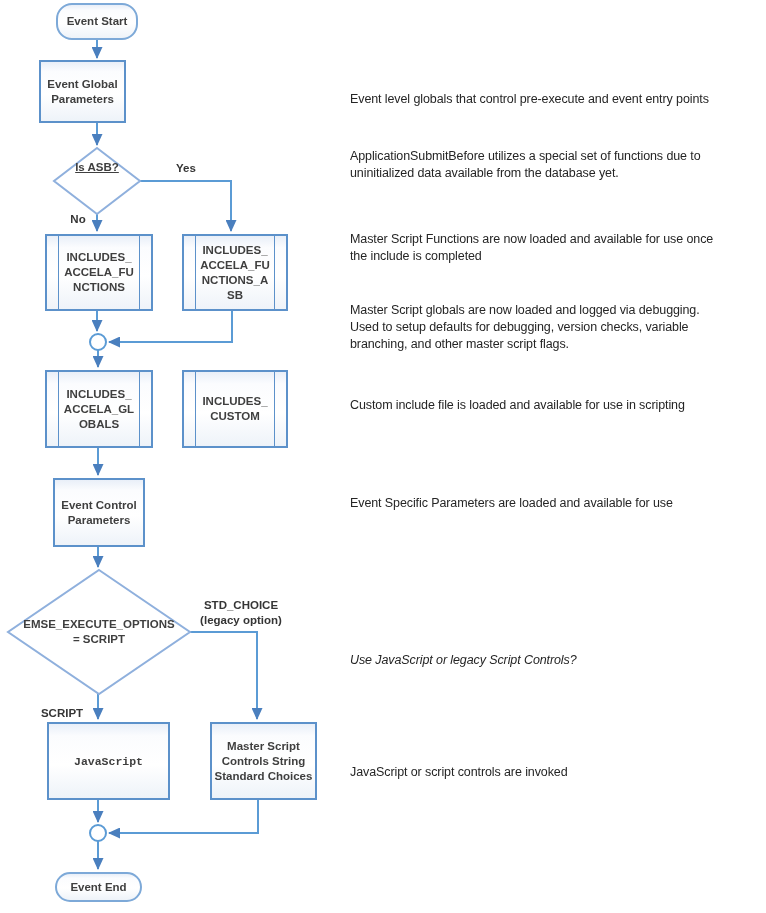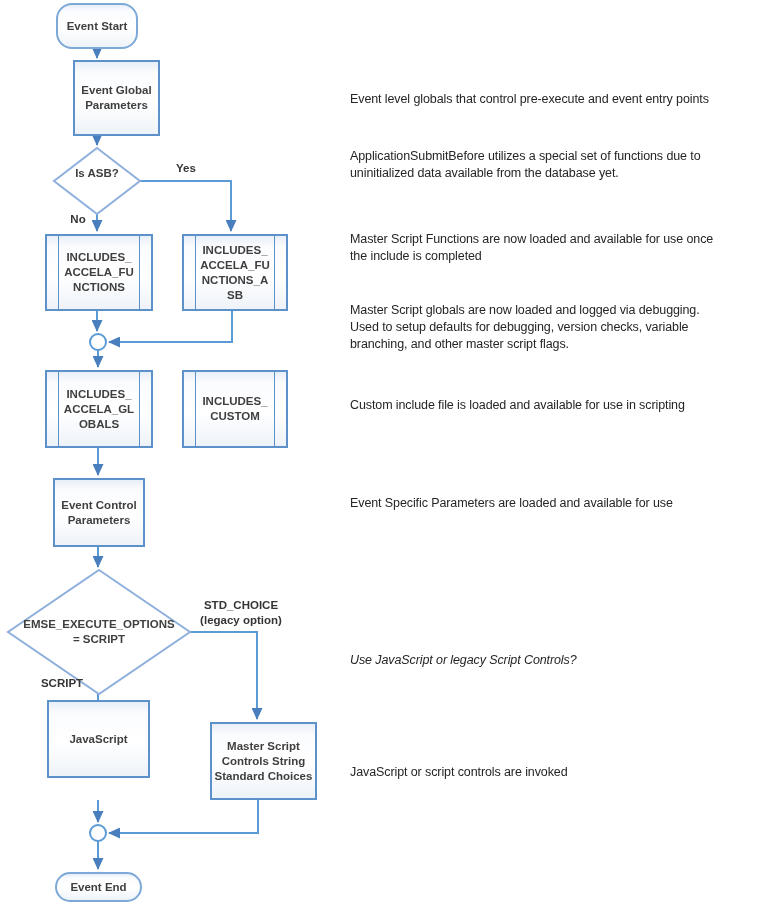--- a/index.html
+++ b/index.html
@@ -93,26 +93,26 @@
       <path d="M98 800 V822" marker-end="url(#arw)"></path>
       <path d="M258 800 V833 H109" marker-end="url(#arw)"></path>
       <path d="M98 841 V869" marker-end="url(#arw)"></path>
     </g>
     <polygon points="97,148 140,181 97,214 54,181" fill="#ffffff" stroke="#8fb0dd" stroke-width="2"></polygon>
     <polygon points="99,570 190,632 99,694 8,632" fill="#ffffff" stroke="#8fb0dd" stroke-width="2"></polygon>
     <circle cx="98" cy="342" r="8" fill="#ffffff" stroke="#5b9bd5" stroke-width="2"></circle>
     <circle cx="98" cy="833" r="8" fill="#ffffff" stroke="#5b9bd5" stroke-width="2"></circle>
   </svg>
 
-  <div class="shape stadium" style="left:56px; top:3px; width:82px; height:46px;">Event Start</div>
+  <div class="shape stadium" style="left:56px; top:3px; width:82px; height:37px;">Event Start</div>
 
-  <div class="shape rect" style="left:73px; top:60px; width:87px; height:76px;">Event Global
+  <div class="shape rect" style="left:39px; top:60px; width:87px; height:63px;">Event Global
 Parameters</div>
 
-  <div class="diamond-label" style="left:54px; top:166px; width:86px;">Is ASB?</div>
+  <div class="diamond-label" style="left:54px; top:160px; width:86px;text-decoration:underline;">Is ASB?</div>
 
   <div class="shape predef" style="left:45px; top:234px; width:108px; height:77px;">
     <span class="bar bar-left"></span>
     <span class="lbl">INCLUDES_
 ACCELA_FU
 NCTIONS</span>
     <span class="bar bar-right"></span>
   </div>
 
   <div class="shape predef" style="left:182px; top:234px; width:106px; height:77px;">
@@ -138,33 +138,33 @@
 CUSTOM</span>
     <span class="bar bar-right"></span>
   </div>
 
   <div class="shape rect" style="left:53px; top:478px; width:92px; height:69px;">Event Control
 Parameters</div>
 
   <div class="diamond-label" style="left:8px; top:617px; width:182px;">EMSE_EXECUTE_OPTIONS
 = SCRIPT</div>
 
-  <div class="shape rect" style="left:47px; top:700px; width:103px; height:78px;">JavaScript</div>
+  <div class="shape rect" style="left:47px; top:722px; width:123px; height:78px;font-family:Liberation Mono, monospace;">JavaScript</div>
 
   <div class="shape rect" style="left:210px; top:722px; width:107px; height:78px;">Master Script
 Controls String
 Standard Choices</div>
 
   <div class="shape stadium" style="left:55px; top:872px; width:87px; height:30px;">Event End</div>
 
   <div class="edge-label" style="left:168px; top:161px; width:36px;">Yes</div>
   <div class="edge-label" style="left:60px; top:212px; width:36px;">No</div>
   <div class="edge-label" style="left:194px; top:598px; width:94px;">STD_CHOICE
 (legacy option)</div>
-  <div class="edge-label" style="left:38px; top:676px; width:48px;">SCRIPT</div>
+  <div class="edge-label" style="left:38px; top:706px; width:48px;">SCRIPT</div>
 
   <div class="annotation" style="top:91px;">Event level globals that control pre-execute and event entry points</div>
   <div class="annotation" style="top:148px;">ApplicationSubmitBefore utilizes a special set of functions due to
 uninitialized data available from the database yet.</div>
   <div class="annotation" style="top:231px;">Master Script Functions are now loaded and available for use once
 the include is completed</div>
   <div class="annotation" style="top:302px;">Master Script globals are now loaded and logged via debugging.
 Used to setup defaults for debugging, version checks, variable
 branching, and other master script flags.</div>
   <div class="annotation" style="top:397px;">Custom include file is loaded and available for use in scripting</div>

